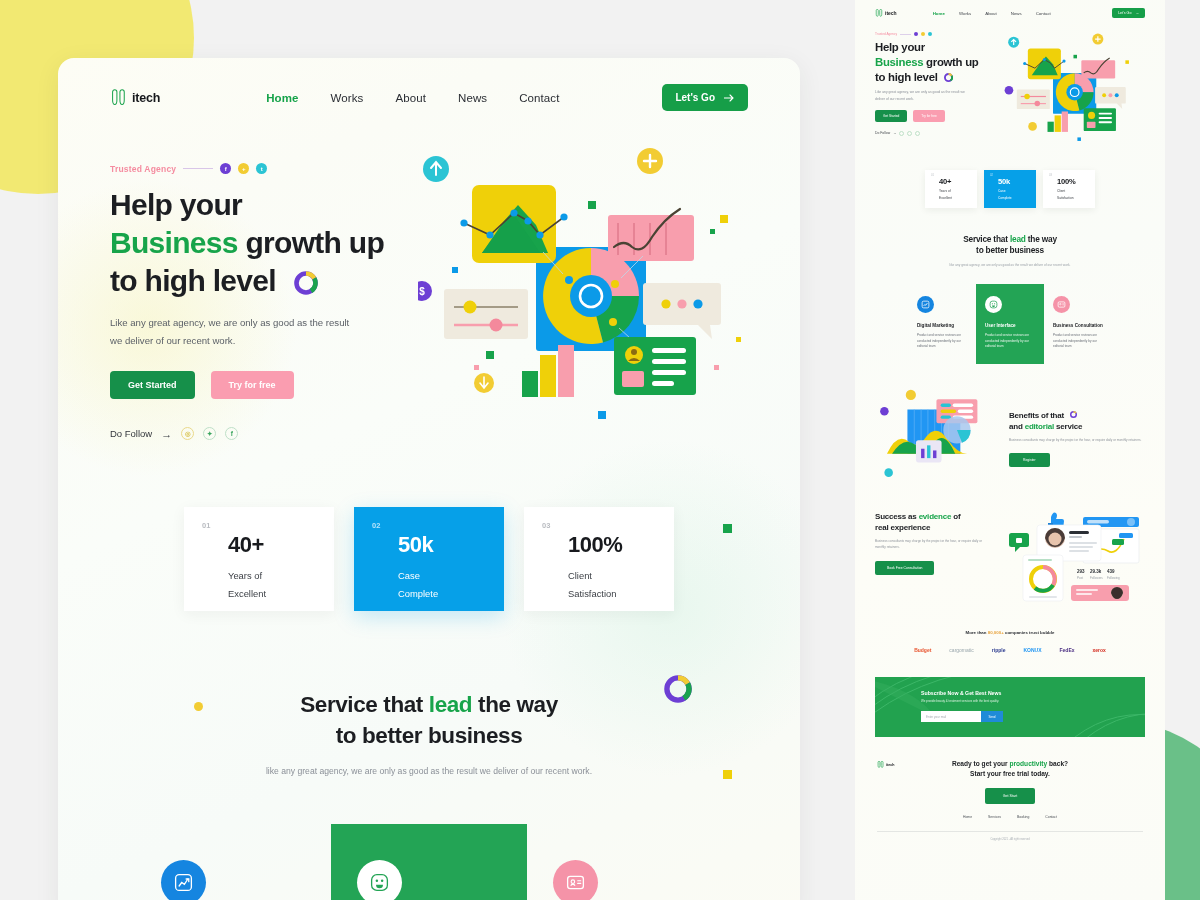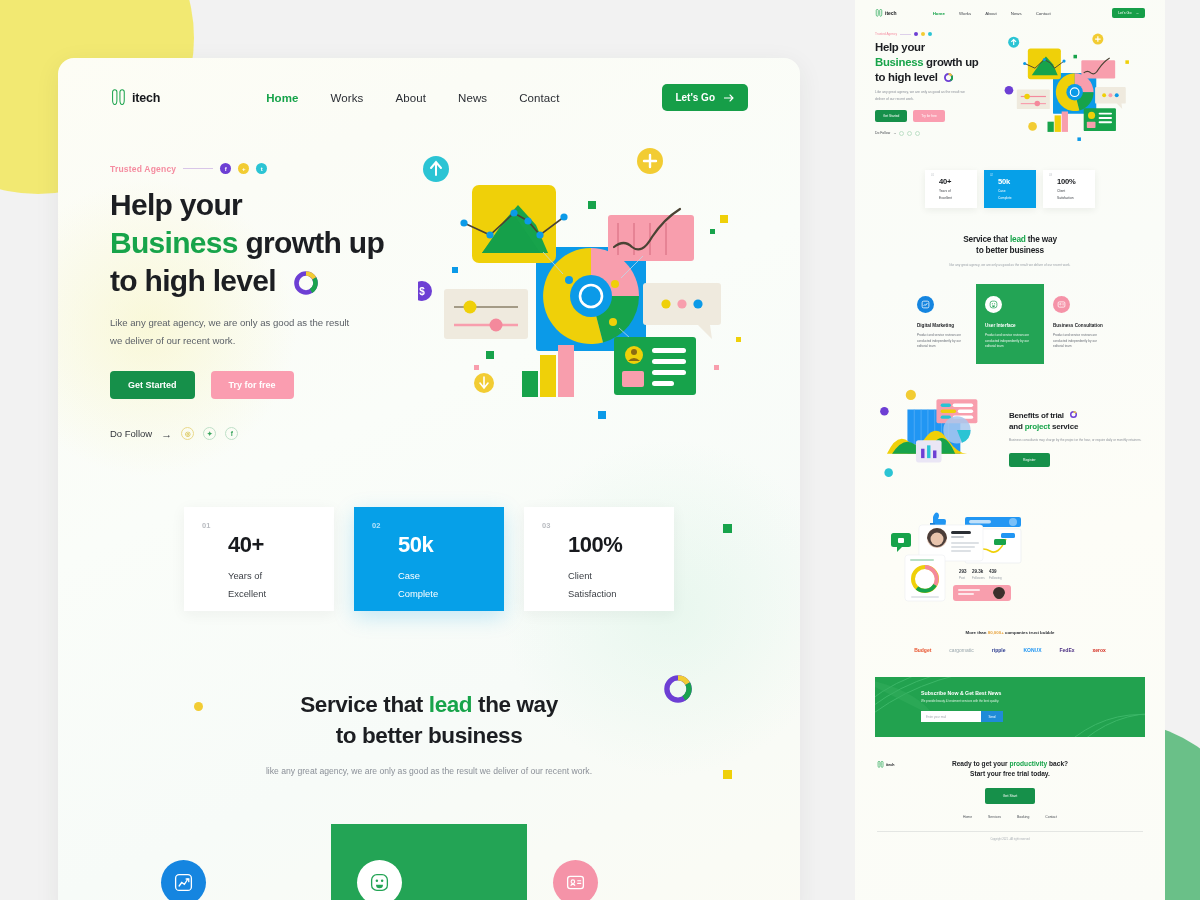--- a/index.html
+++ b/index.html
@@ -637,33 +637,41 @@
         <rect x="54" y="72" width="4" height="11" fill="#6d3fd4"></rect>
         <rect x="61" y="68" width="4" height="15" fill="#2bc4d4"></rect>
         <rect x="68" y="74" width="4" height="9" fill="#6d3fd4"></rect>
         <circle cx="42" cy="9" r="6" fill="#f2cc33"></circle>
         <circle cx="11" cy="28" r="5" fill="#6d3fd4"></circle>
         <circle cx="16" cy="100" r="5" fill="#2bc4d4"></circle>
       </svg>
     </div>
     <div class="t-ben-txt">
       <h3>
-        <span>Benefits of trial</span>
+        <span>Benefits of that</span>
         <svg style="width:7px;height:7px;margin-left:4px" viewBox="0 0 24 24">
           <circle cx="12" cy="12" r="9.5" fill="none" stroke="#6d3fd4" stroke-width="5"></circle>
           <path d="M12 2.5a9.5 9.5 0 0 1 8.3 4.9" fill="none" stroke="#f2cc33" stroke-width="5"></path>
         </svg><br>
-        <span>and </span><span class="grn">project</span><span> service</span>
+        <span>and </span><span class="grn">editorial</span><span> service</span>
       </h3>
       <p>Business consultants may charge by the project or the hour, or require daily or monthly retainers.</p>
       <span class="t-ben-btn">Register</span>
     </div>
   </div>
 
   <div class="t-suc">
+    <div class="t-suc-txt">
+      <h3>
+        <span>Success as </span><span class="grn">evidence</span><span> of</span><br>
+        <span>real experience</span>
+      </h3>
+      <p>Business consultants may charge by the project or the hour, or require daily or monthly retainers.</p>
+      <span class="t-suc-btn">Book Free Consultation</span>
+    </div>
     <div class="t-suc-art">
       <svg width="150" height="95" viewBox="0 0 150 95">
         <path d="M56 6 q2 -6 5 -4 q2 2 0 6 h6 a2 2 0 0 1 2 2 l-1 9 a3 3 0 0 1 -3 2 h-9 z" fill="#2196f3"></path>
         <rect x="53" y="12" width="5" height="11" fill="#1d7fd4"></rect>
         <rect x="88" y="6" width="56" height="10" rx="2" fill="#2196f3"></rect>
         <rect x="92" y="9" width="22" height="3.5" rx="1.7" fill="#bfe0fa"></rect>
         <circle cx="136" cy="11" r="4" fill="#fff" opacity=".4"></circle>
         <rect x="88" y="18" width="56" height="34" rx="2" fill="#fff" stroke="#e6e9ed" stroke-width=".6"></rect>
         <rect x="124" y="22" width="14" height="5" rx="1.5" fill="#2196f3"></rect>
         <path d="M93 46 q10 -12 20 -6 q8 5 16 -12" fill="none" stroke="#efd009" stroke-width="1.6"></path>

